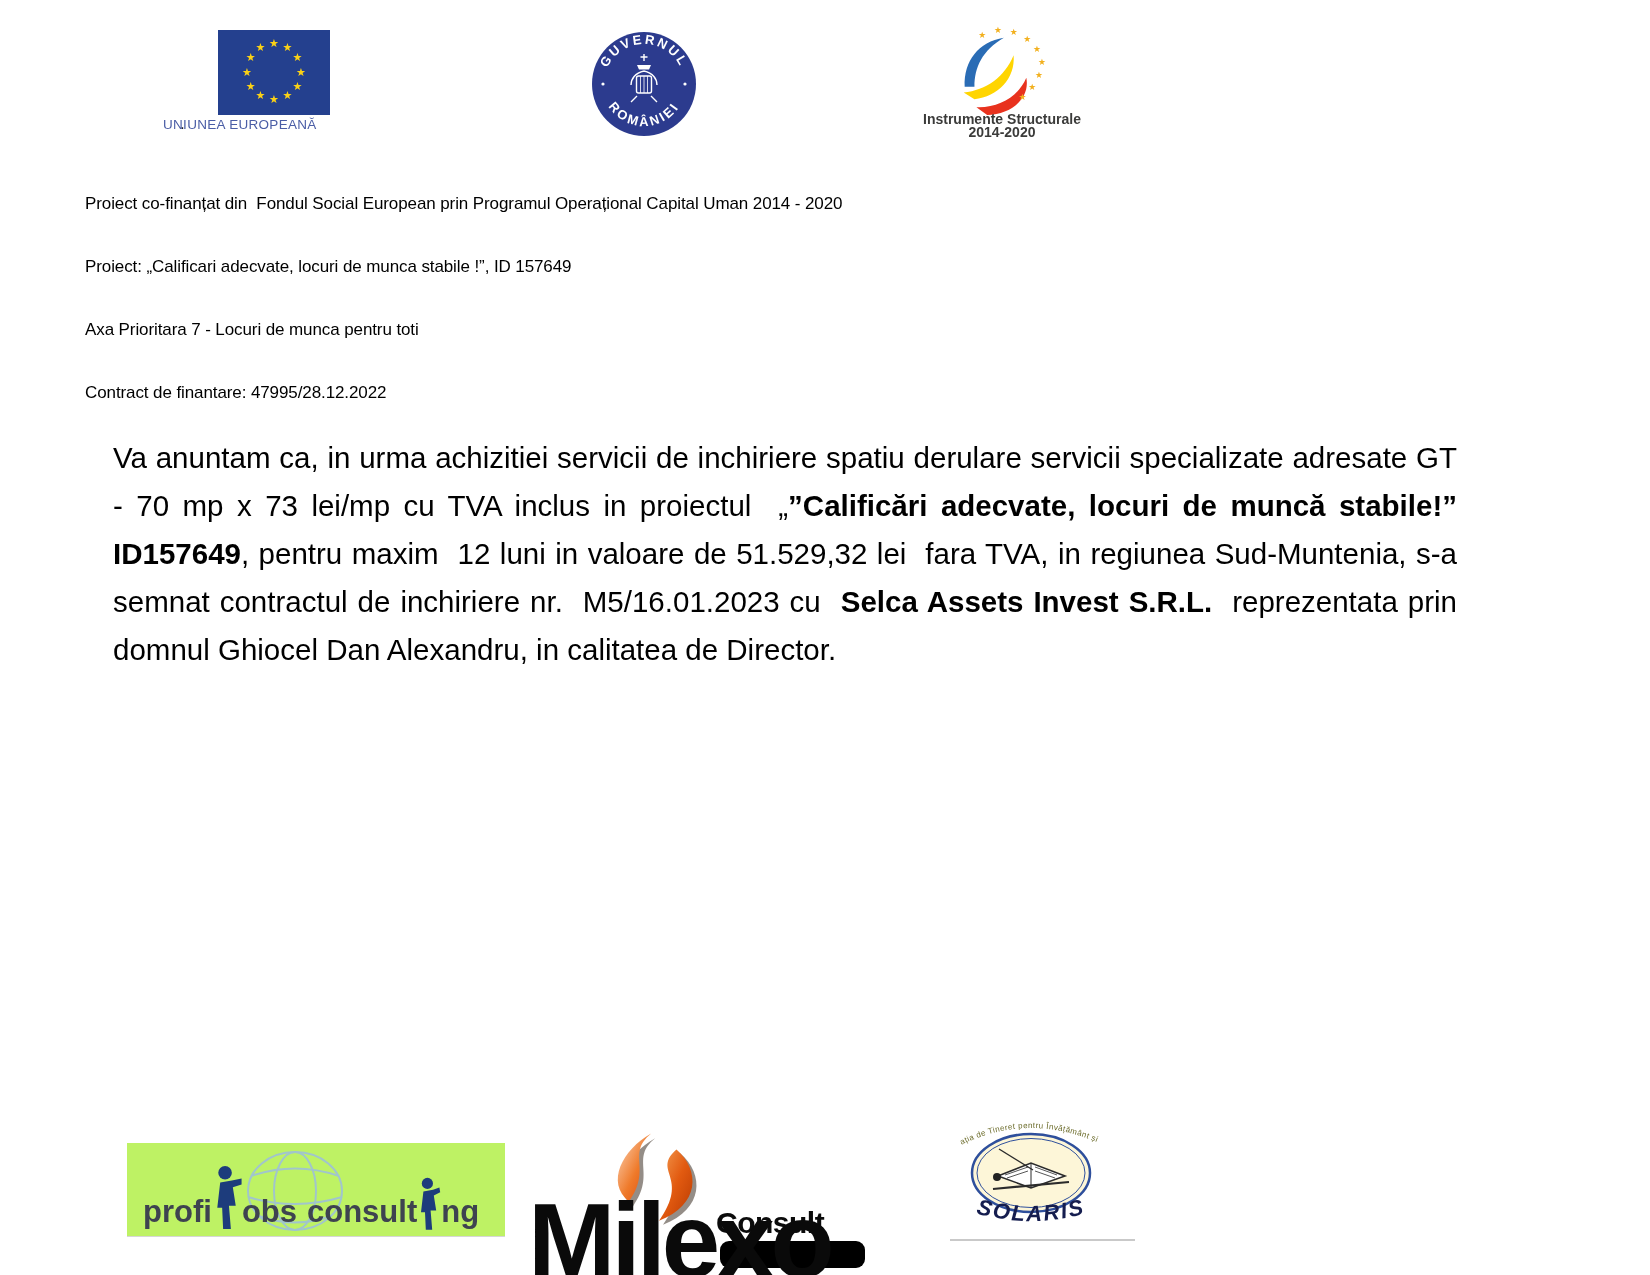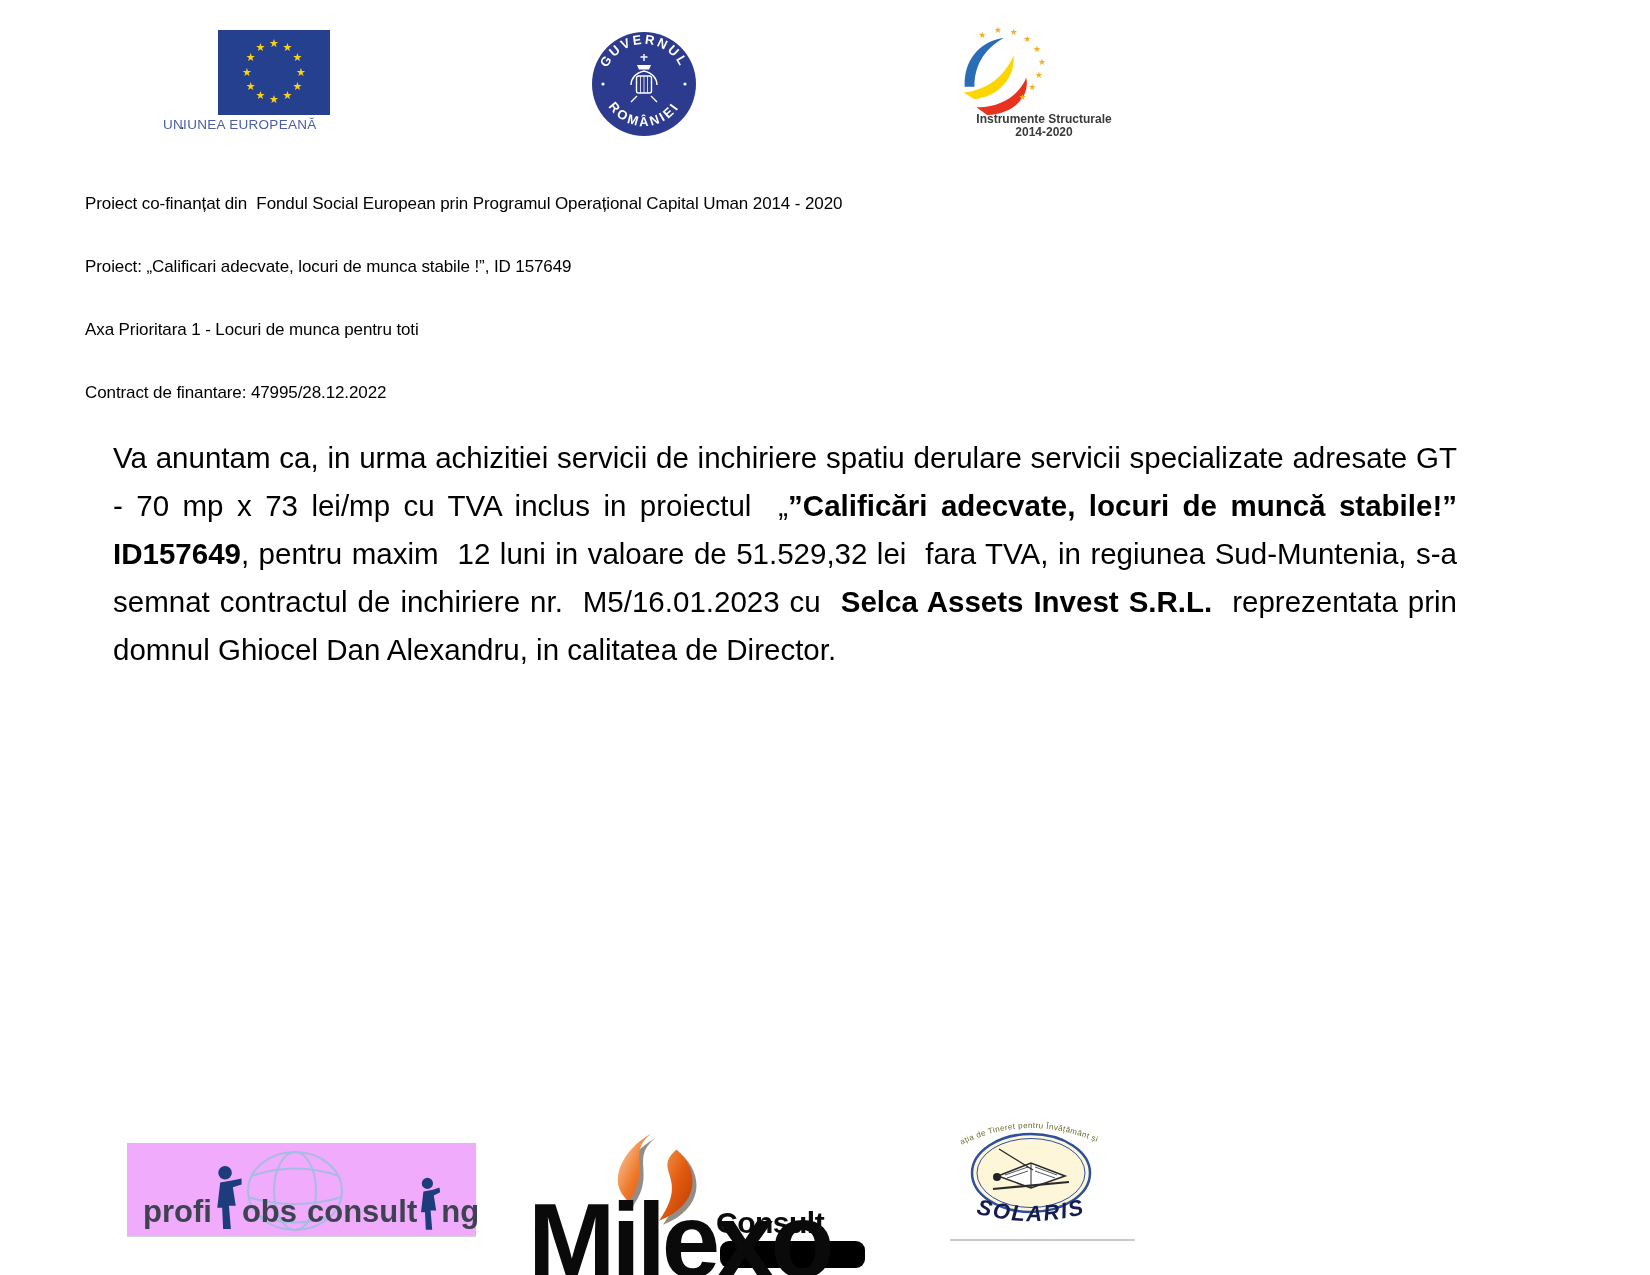--- a/index.html
+++ b/index.html
@@ -7,33 +7,33 @@
     position:relative;width:1650px;height:1275px;background:#ffffff;overflow:hidden;
     font-family:"Liberation Sans",sans-serif;color:#000;
   }
   
   .eu-flag{position:absolute;left:218px;top:30px;}
   .eu-caption{position:absolute;left:163px;top:117px;width:220px;
     font-size:13.5px;color:#4b5ea6;letter-spacing:.3px;}
   .stray-dot{position:absolute;left:180px;top:114px;font-size:17px;color:#222;}
   .gov-seal{position:absolute;left:590px;top:30px;}
   .is-logo{position:absolute;left:930px;top:26px;}
-  .is-caption{position:absolute;left:944px;top:113px;width:200px;text-align:center;
-    font-size:12px;font-weight:bold;color:#3b3b3a;line-height:13px;}
+  .is-caption{position:absolute;left:902px;top:113px;width:200px;text-align:center;
+    font-size:14px;font-weight:bold;color:#3b3b3a;line-height:13px;}
   
   .project-info{position:absolute;left:85px;top:151px;font-size:17px;line-height:21px;
     letter-spacing:-.1px;white-space:pre;}
   
   .announcement{position:absolute;left:113px;top:434px;width:1344px;
     font-size:29.5px;line-height:48px;text-align:justify;text-align-last:left;
     white-space:pre-wrap;}
   .announcement .b{font-weight:700;}
   
-  .profijobs-box{position:absolute;left:127px;top:1143px;width:349px;height:93px;
-    background:#f0abfc;border-bottom:1px solid #d6d6d6;}
+  .profijobs-box{position:absolute;left:127px;top:1143px;width:378px;height:93px;
+    background:#bef264;border-bottom:1px solid #d6d6d6;}
   .pj-globe{position:absolute;left:118px;top:6px;}
   .pj-row{position:absolute;left:16px;top:22px;display:flex;align-items:flex-end;z-index:2;}
   .pj-word{font-size:31px;font-weight:700;color:#3e4350;line-height:1;padding-bottom:6px;}
   .pj-sp{width:10px;}
   .milexo-box{position:absolute;left:520px;top:1130px;width:345px;height:145px;}
   .mx-flame{position:absolute;left:68px;top:2px;}
   .mx-consult{position:absolute;left:196px;top:76px;font-size:30px;font-weight:800;
     color:#0b0b0b;letter-spacing:-.5px;}
   .mx-pill{position:absolute;left:200px;top:111px;width:145px;height:27px;background:#000;
     border-radius:9px;}
@@ -110,21 +110,21 @@
     </g>
   </svg>
   <div class="is-caption">
     <div>Instrumente Structurale</div>
     <div>2014-2020</div>
   </div>
 
   <div class="project-info">
     <div>Proiect co-finanțat din  Fondul Social European prin Programul Operațional Capital Uman 2014 - 2020</div>
     <div>Proiect: „Calificari adecvate, locuri de munca stabile !”, ID 157649</div>
-    <div>Axa Prioritara 1 - Locuri de munca pentru toti</div>
+    <div>Axa Prioritara 7 - Locuri de munca pentru toti</div>
     <div>Contract de finantare: 47995/28.12.2022</div>
   </div>
 
   <div class="announcement"><span>Va anuntam ca, in urma achizitiei servicii de inchiriere spatiu derulare servicii specializate adresate GT - 70 mp x 73 lei/mp cu TVA inclus in proiectul  „</span><span class="b">”Calificări adecvate, locuri de muncă stabile!” ID157649</span><span>, pentru maxim  12 luni in valoare de 51.529,32 lei  fara TVA, in regiunea Sud-Muntenia, s-a semnat contractul de inchiriere nr.  M5/16.01.2023 cu  </span><span class="b">Selca Assets Invest S.R.L.</span><span>  reprezentata prin domnul Ghiocel Dan Alexandru, in calitatea de Director.</span></div>
 
   <div class="profijobs-box">
     <svg class="pj-globe" width="100" height="84" viewBox="0 0 100 84">
       <g stroke="#9cbede" fill="none" stroke-width="2" opacity=".85">
         <ellipse cx="50" cy="42" rx="47" ry="39"></ellipse>
         <ellipse cx="50" cy="42" rx="21" ry="39"></ellipse>

